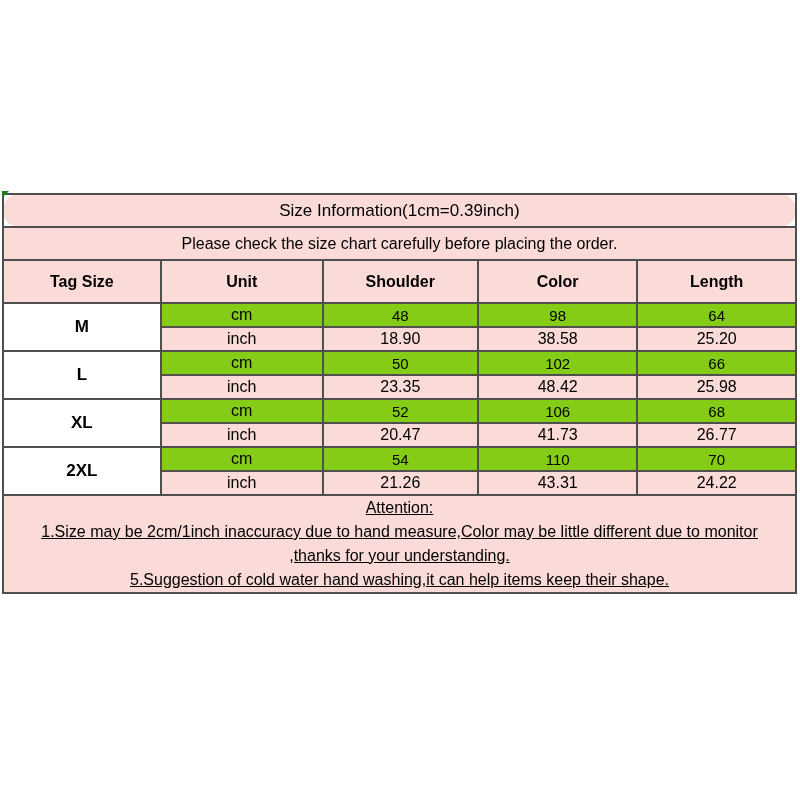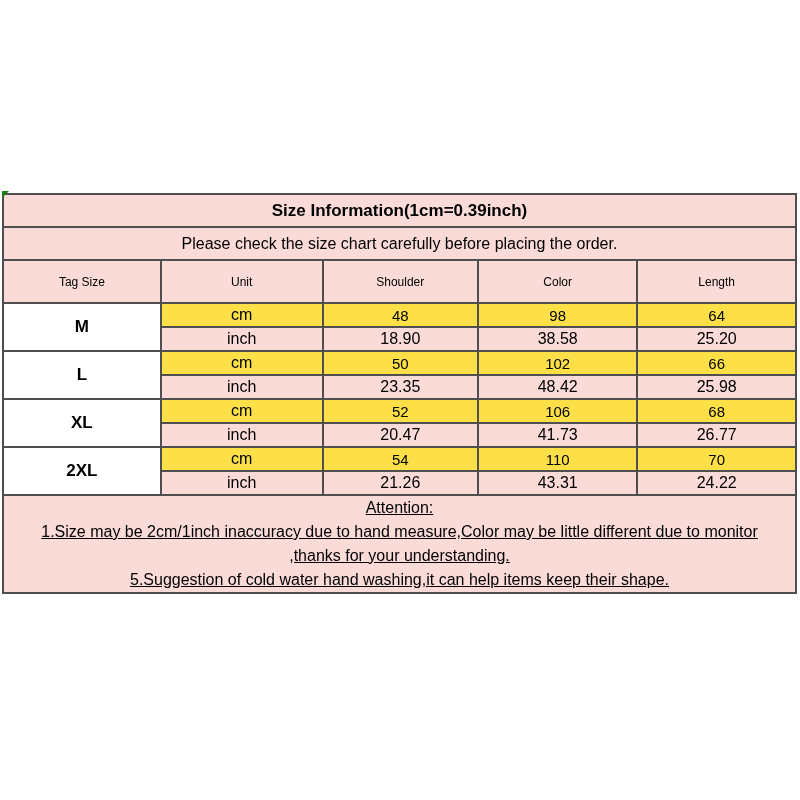--- a/index.html
+++ b/index.html
@@ -40,37 +40,38 @@
     border: 2px solid var(--border, #4f4f4f);
     text-align: center;
     vertical-align: middle;
     padding: 0;
     overflow: hidden;
   }
   .r-title td {
     height: 31px;
     background: var(--pink, #fadbd8);
     font-size: 17px;
-    font-weight: bold;
+    font-weight: normal;
+    border-radius: 16px;
   }
   .r-sub td {
     height: 31px;
     background: var(--pink, #fadbd8);
     font-size: 16px;
     margin-top: 12px;
   }
   .r-head td {
     height: 41px;
     background: var(--pink, #fadbd8);
-    font-size: 12px;
-    font-weight: normal;
+    font-size: 16px;
+    font-weight: bold;
   }
   .r-cm td {
     height: 22px;
-    background: #fde047;
+    background: #84cc16;
     font-size: 15px;
   }
   .r-inch td {
     height: 22px;
     background: var(--pink, #fadbd8);
     font-size: 16px;
   }
   td.tag {
     background: #ffffff !important;
     font-weight: bold;

